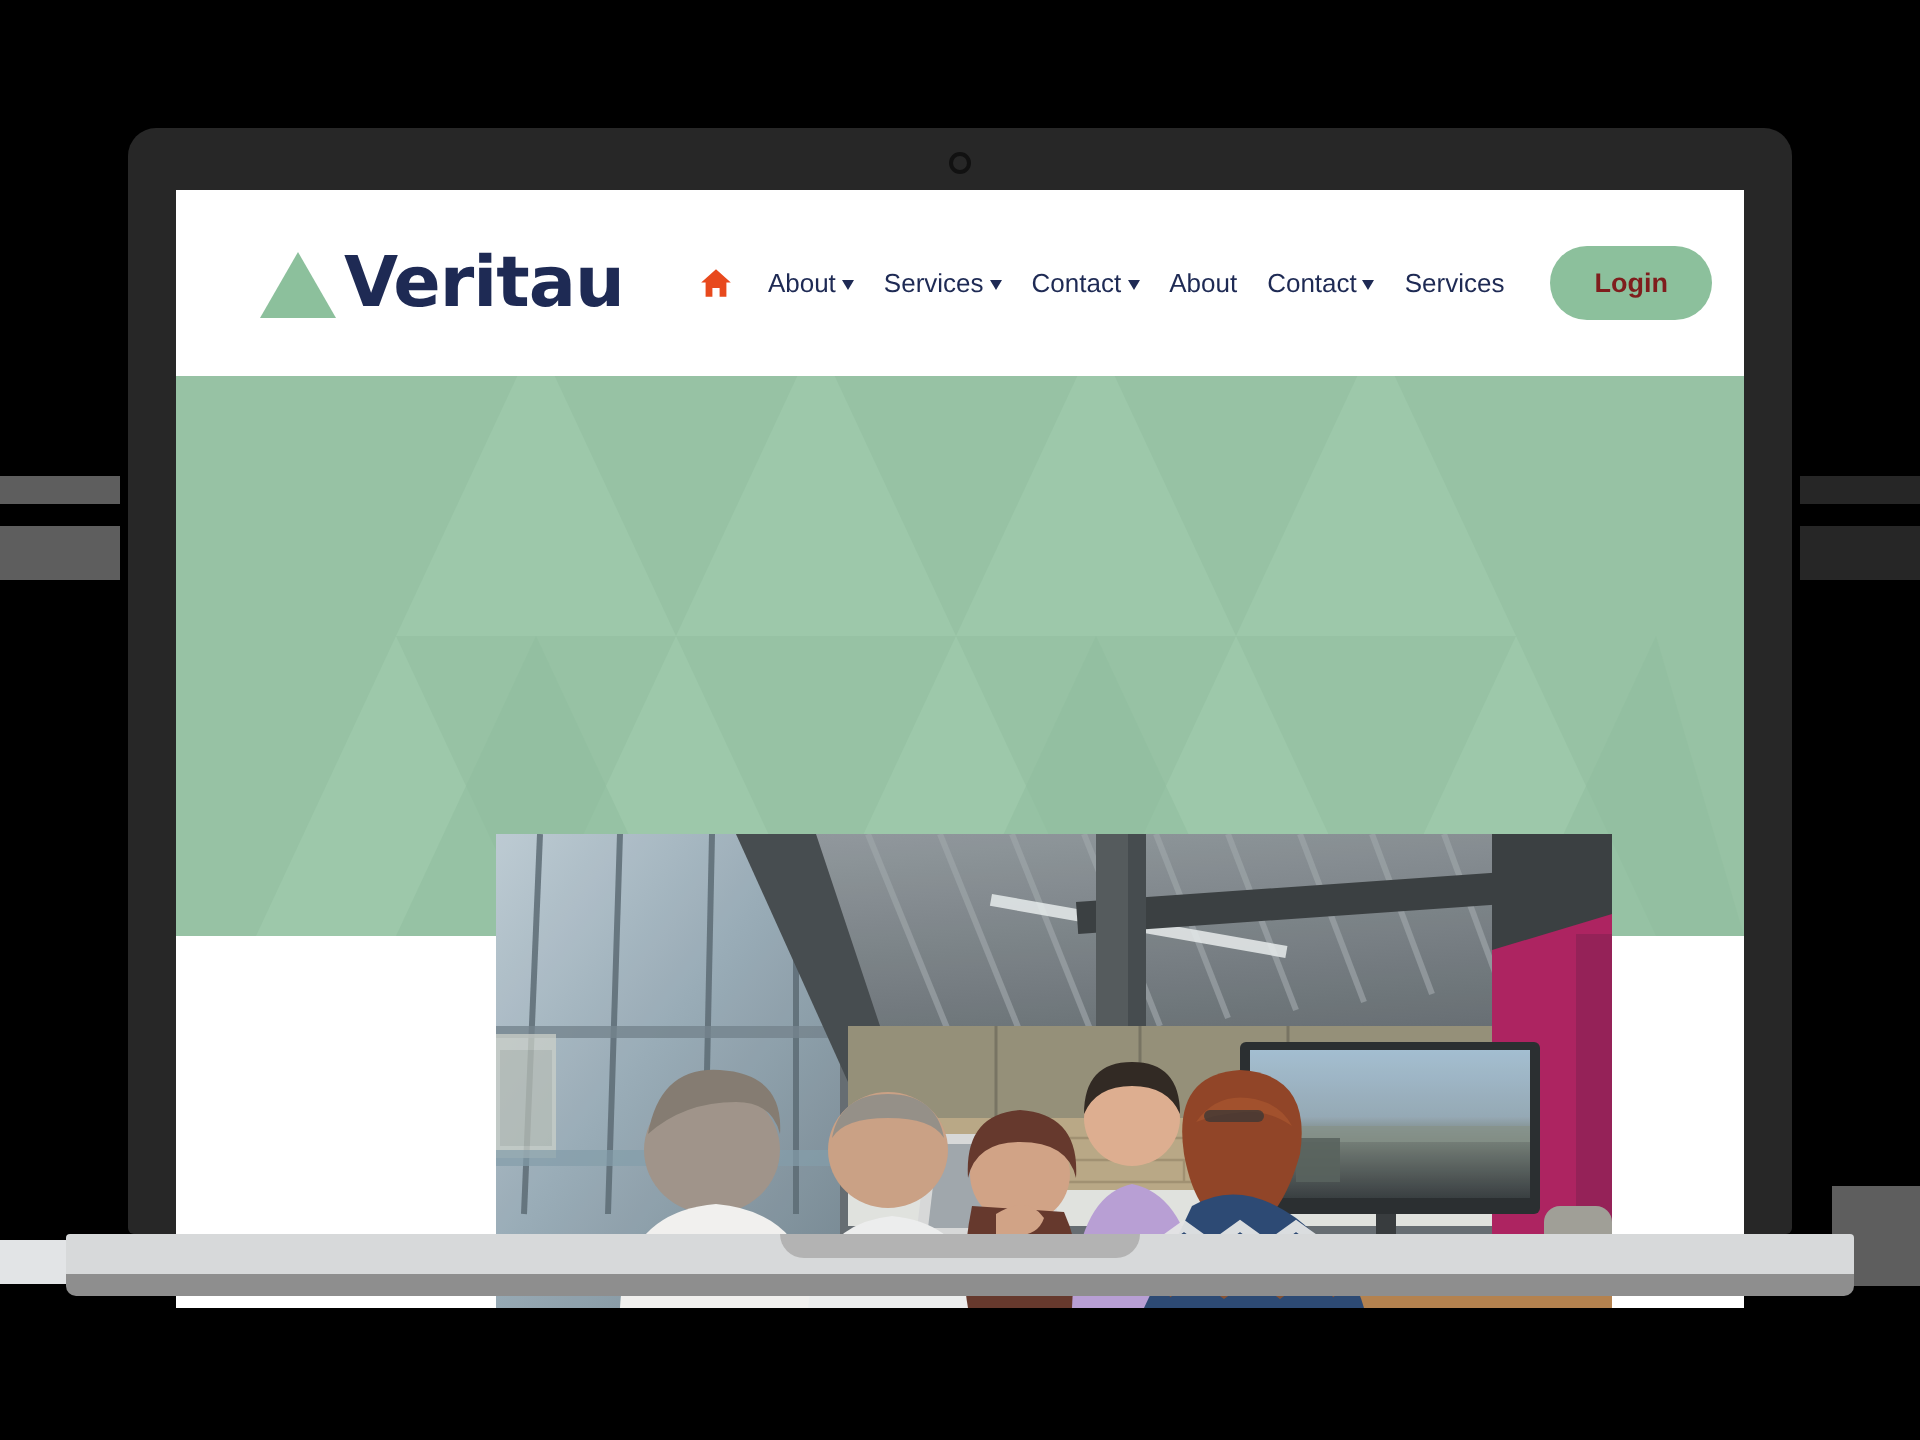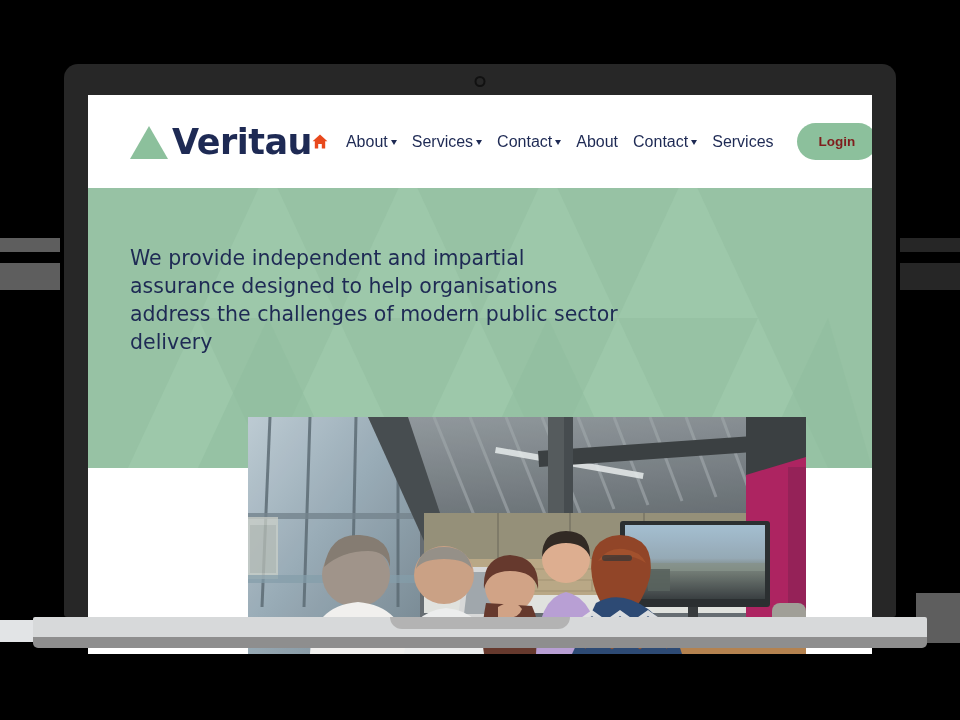--- a/index.html
+++ b/index.html
@@ -70,21 +70,21 @@
   }
   #logo-text {
     font-size:35px; font-weight:bold; color:#1e2a54;
     letter-spacing:-0.5px; font-family:"DejaVu Sans", sans-serif;
   }
 
   #main-nav {
     margin-left:auto; display:flex; align-items:center; gap:15px;
   }
   .nav-item {
-    font-size:16px; color:#1e2a54; white-space:nowrap;
+    font-size:13px; color:#1e2a54; white-space:nowrap;
     display:flex; align-items:center; gap:3px; cursor:pointer;
   }
   .caret {
     width:0; height:0;
     border-left:3.5px solid transparent;
     border-right:3.5px solid transparent;
     border-top:5px solid #1e2a54;
     display:inline-block; margin-top:2px;
   }
   #home-icon { display:flex; align-items:center; margin-right:3px; }
@@ -198,21 +198,20 @@
             <polygon points="390,130 460,-20 530,130"></polygon>
             <polygon points="530,130 600,-20 670,130"></polygon>
           </g>
           <g fill="#90bd9e">
             <polygon points="110,280 180,130 250,280" opacity="0.55"></polygon>
             <polygon points="390,280 460,130 530,280" opacity="0.55"></polygon>
             <polygon points="670,280 740,130 784,280" opacity="0.55"></polygon>
           </g>
         </svg>
 
-        <h1 id="hero-headline">We provide independent and impartial assurance designed to help organisations address the challenges of modern public sector delivery</h1>
       </section>
 
       <div id="lower-white"></div>
 
       <figure id="photo-wrap">
         <svg id="photo" viewBox="0 0 558 237" preserveAspectRatio="none">
           <defs>
             <linearGradient id="glass" x1="0" y1="0" x2="1" y2="1">
               <stop offset="0" stop-color="#b9c9d4"></stop>
               <stop offset="0.45" stop-color="#93a8b6"></stop>

